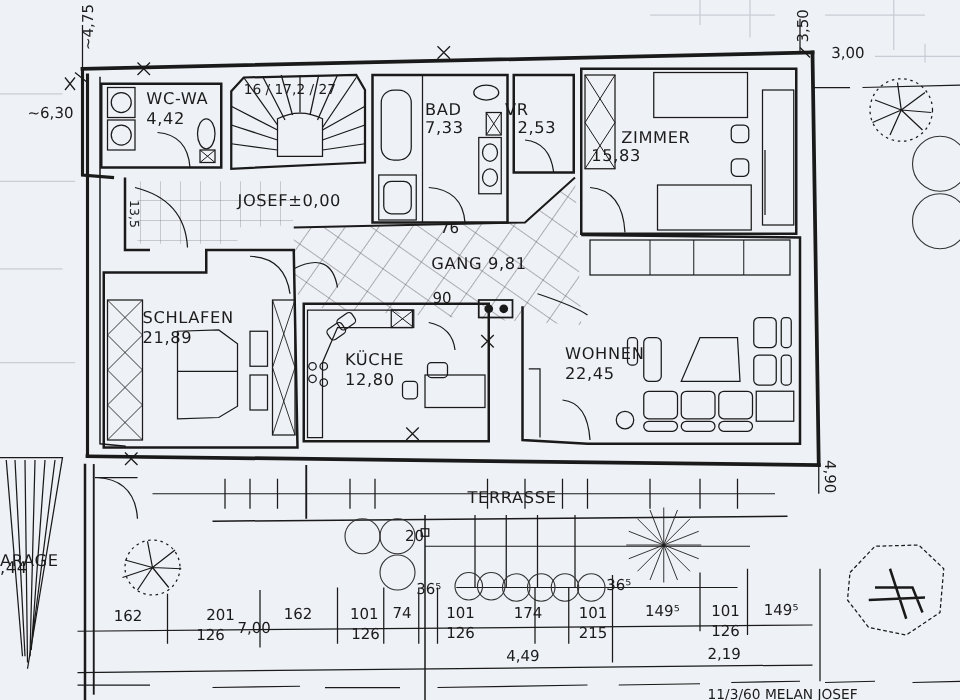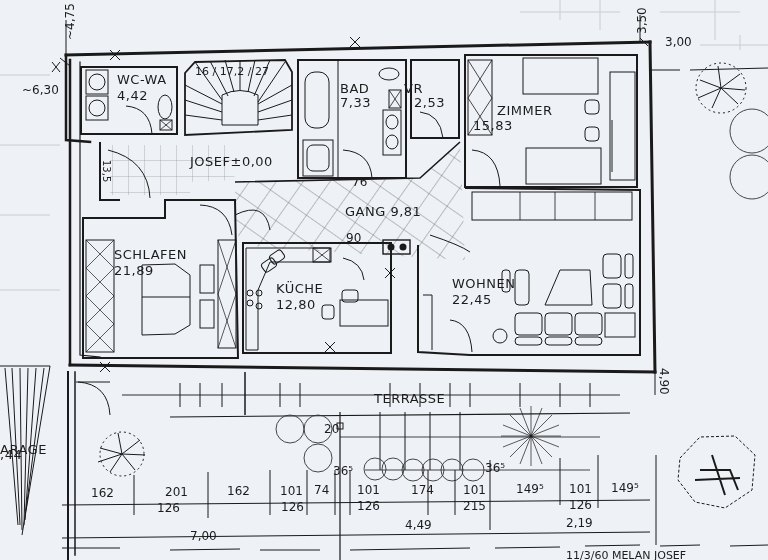--- a/index.html
+++ b/index.html
@@ -284,19 +284,19 @@
 <div class="dim" style="left:516px;top:483px">149⁵</div>
 <div class="dim" style="left:569px;top:483px">101</div>
 <div class="dim" style="left:611px;top:482px">149⁵</div>
 
 <div class="dim" style="left:157px;top:502px">126</div>
 <div class="dim" style="left:281px;top:501px">126</div>
 <div class="dim" style="left:357px;top:500px">126</div>
 <div class="dim" style="left:463px;top:500px">215</div>
 <div class="dim" style="left:569px;top:499px">126</div>
 
-<div class="dim" style="left:190px;top:530px">7,00</div>
+<div class="dim" style="left:190px;top:496px">7,00</div>
 <div class="dim" style="left:405px;top:519px">4,49</div>
 <div class="dim" style="left:566px;top:517px">2,19</div>
 
 <div class="dim" style="left:566px;top:550px;font-size:11px">11/3/60  MELAN  JOSEF</div>
 
 </div>
 
 </body></html>

